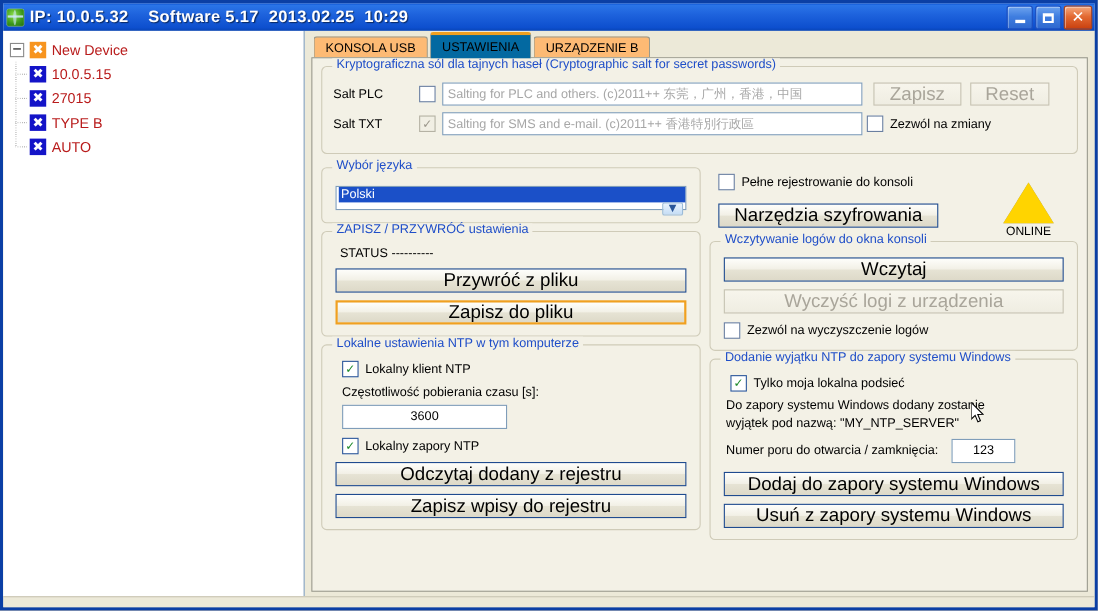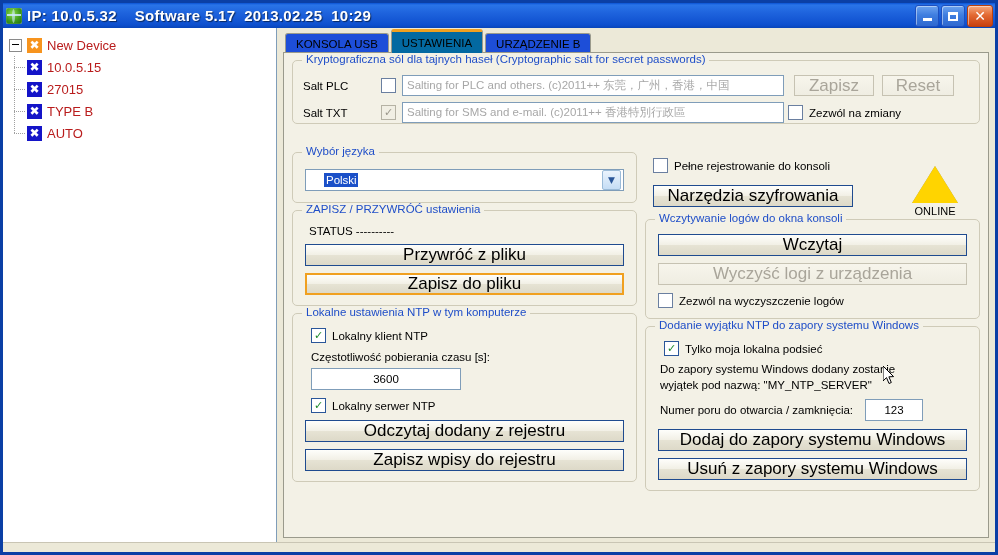--- a/index.html
+++ b/index.html
@@ -85,36 +85,36 @@
     font-family:"DejaVu Sans",sans-serif;
   }
   .x-icon.orange{background:#f7941e;}
   .x-icon.blue{background:#1414c8;}
   .tree-label{font-size:13px;color:#b91c1c;}
   
   .tab-panel{flex:1 1 auto;display:flex;flex-direction:column;min-width:0;padding:4px 6px 4px 6px;box-sizing:border-box;}
   .tabstrip{display:flex;align-items:flex-end;height:21px;flex:0 0 21px;padding-left:2px;}
   .tab{
     height:19px;padding:0 10px;display:flex;align-items:center;font-size:11.5px;
-    border:1px solid #9a9a8c;border-bottom:none;background:#1d4ed8;
+    border:1px solid #9a9a8c;border-bottom:none;background:#fdba74;
     border-radius:3px 3px 0 0;margin-right:2px;color:#000;
   }
   .tab.active{
     height:21px;background:#0369a1;border-color:#9a9a8c;
     border-top:3px solid #f0a020;font-weight:normal;position:relative;z-index:2;
   }
   .tab-page{
     flex:1 1 auto;border:1px solid #9a9a8c;background:#f3f1e6;
     margin-top:-1px;padding:7px 8px;box-sizing:border-box;
     display:flex;gap:8px;min-height:0;position:relative;
   }
   
   .group{
     border:1px solid #cfcbb8;border-radius:5px;position:relative;
-    padding:13px 10px 0 10px;box-sizing:border-box;margin-bottom:7px;
+    padding:13px 10px 16px 10px;box-sizing:border-box;margin-bottom:7px;
   }
   .group > .legend{
     position:absolute;top:-8px;left:9px;background:#f3f1e6;padding:0 4px;
     color:#1f4ec8;font-size:11.5px;white-space:nowrap;
   }
   .col{display:flex;flex-direction:column;}
   .col-left{width:345px;flex:0 0 345px;}
   .col-right{flex:1 1 auto;}
   
   .row{display:flex;align-items:center;}
@@ -136,22 +136,22 @@
     border:1px solid #1f4b8f;border-radius:0;height:21px;box-sizing:border-box;
     background:linear-gradient(180deg,#fefefb 0%,#f2f0e6 48%,#e6e3d4 52%,#ddd9c8 100%);
     display:flex;align-items:center;justify-content:center;font-size:17px;color:#000;
   }
   .btn.disabled{
     border-color:#c6c2b2;color:#a9a59a;
     background:linear-gradient(180deg,#f7f5ec 0%,#efede2 100%);
   }
   .btn.hover{border:2px solid #f0a020;}
   .combo{
-    height:22px;border:1px solid #7f9db9;background:#fff;display:flex;align-items:center;
-    box-sizing:border-box;padding-left:18px;
+    height:22px;border:1px solid #7f9db9;background:#fff;display:flex;
+    box-sizing:border-box;padding-left:2px;flex-direction:column;
   }
   .combo-val{
     background:#1b50c8;color:#fff;font-size:11.5px;padding:1px 1px 1px 2px;
   }
   .combo-arrow{
     margin-left:auto;width:17px;height:18px;margin-right:2px;
     background:linear-gradient(180deg,#eaf3fd 0%,#c5ddf5 100%);
     border:1px solid #9bbbd8;border-radius:2px;
     display:flex;align-items:center;justify-content:center;
     color:#2a5699;font-size:9px;font-family:"DejaVu Sans",sans-serif;
@@ -285,21 +285,21 @@
           <div class="group" style="padding:14px 12px 10px 12px;">
             <div class="legend">Lokalne ustawienia NTP w tym komputerze</div>
             <div class="row" style="margin:0 0 8px 6px;">
               <div class="cb checked">✓</div>
               <div class="lbl">Lokalny klient NTP</div>
             </div>
             <div class="lbl" style="margin:0 0 5px 6px;">Częstotliwość pobierania czasu [s]:</div>
             <div class="txtbox" style="width:150px;margin:0 0 8px 6px;height:22px;justify-content:center;">3600</div>
             <div class="row" style="margin:0 0 7px 6px;">
               <div class="cb checked">✓</div>
-              <div class="lbl">Lokalny serwer NTP</div>
+              <div class="lbl">Lokalny zapory NTP</div>
             </div>
             <div class="btn" style="height:22px;margin-bottom:7px;">Odczytaj dodany z rejestru</div>
             <div class="btn" style="height:22px;">Zapisz wpisy do rejestru</div>
           </div>
         </div>
 
         <div class="col col-right" style="margin-top:92px;">
 
           <div style="position:relative;">
             <div class="online-wrap">

